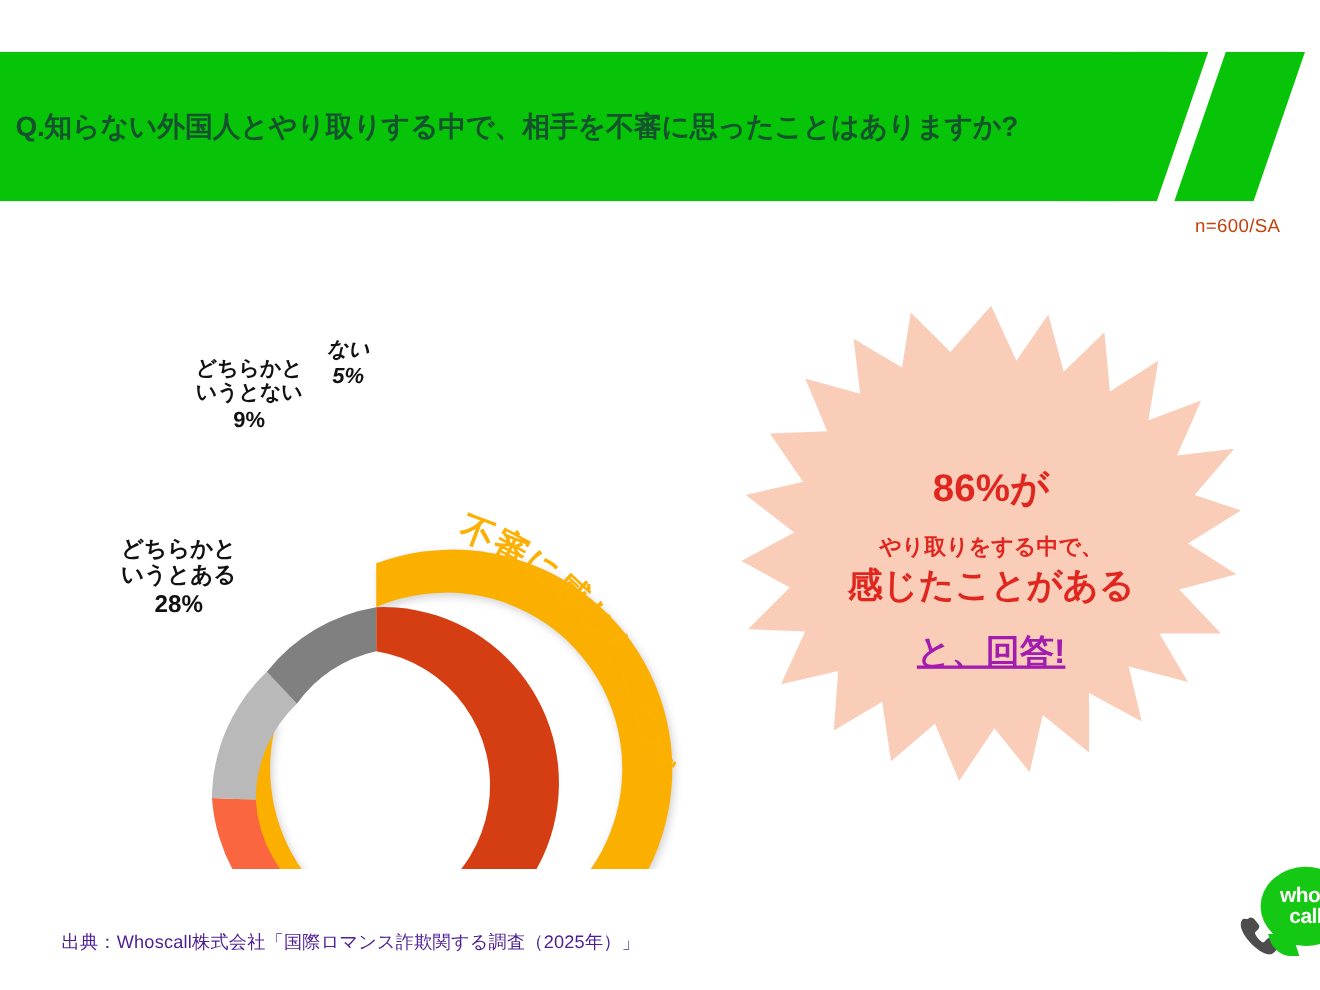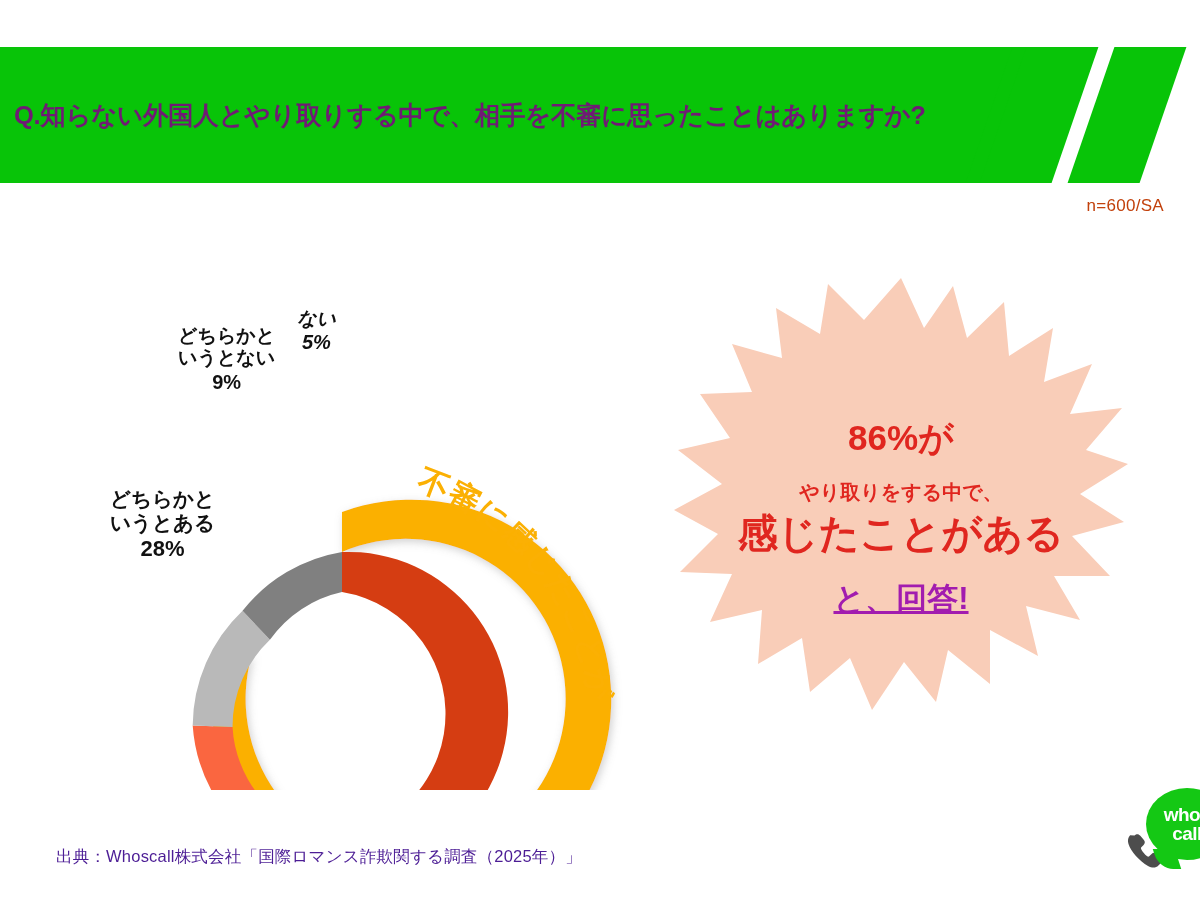--- a/index.html
+++ b/index.html
@@ -54,21 +54,21 @@
   }
   .header-title {
     position: absolute;
     left: 14px;
     top: 0;
     height: 136px;
     display: flex;
     align-items: center;
     font-size: 25.5px;
     font-weight: bold;
-    color: #701a75;
+    color: #14532d;
     letter-spacing: -0.3px;
     white-space: nowrap;
     z-index: 4;
   }
 
   
   .sample-size {
     position: absolute;
     right: 36px;
     top: 196px;
@@ -165,21 +165,21 @@
     text-align: center;
   }
   .callout-line {
     color: #e0261f;
     font-weight: bold;
     white-space: nowrap;
   }
   .cl-1 { font-size: 35px; margin-bottom: 17px; }
   .cl-2 { font-size: 20px; }
   .cl-3 { font-size: 32px; margin-bottom: 17px; }
-  .cl-4 { font-size: 40px; margin-bottom: 17px; text-align: center; }
+  .cl-4 { font-size: 32px; margin-bottom: 17px; text-align: center; }
   .cl-5 { font-size: 31px; color: #a21caf; text-decoration: underline; }
 
   
   .source {
     position: absolute;
     left: 56px;
     top: 846px;
     font-size: 16.5px;
     color: #4c1d95;
     letter-spacing: 0.2px;

